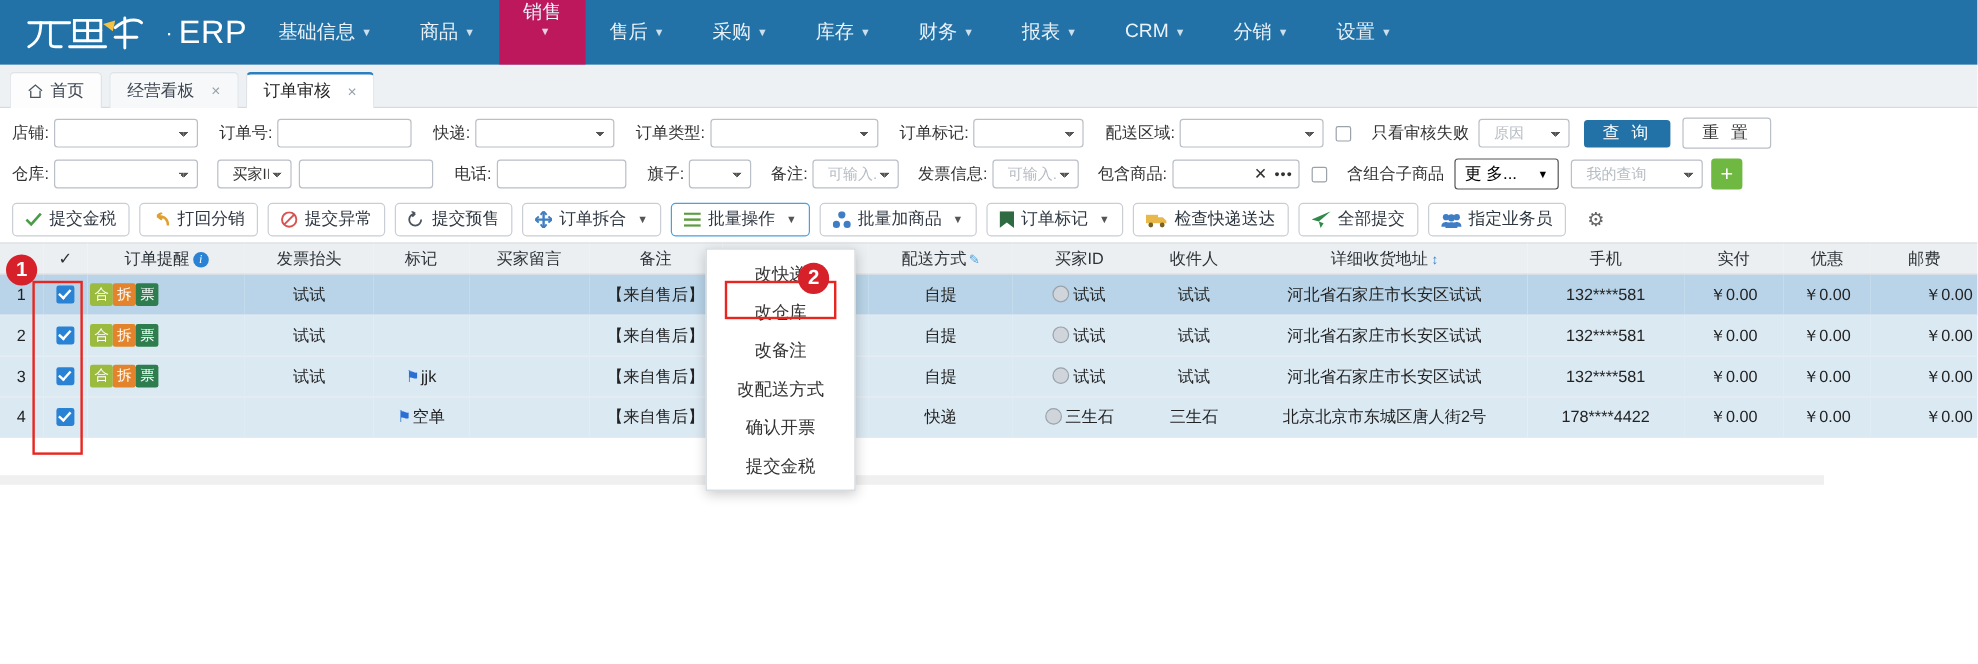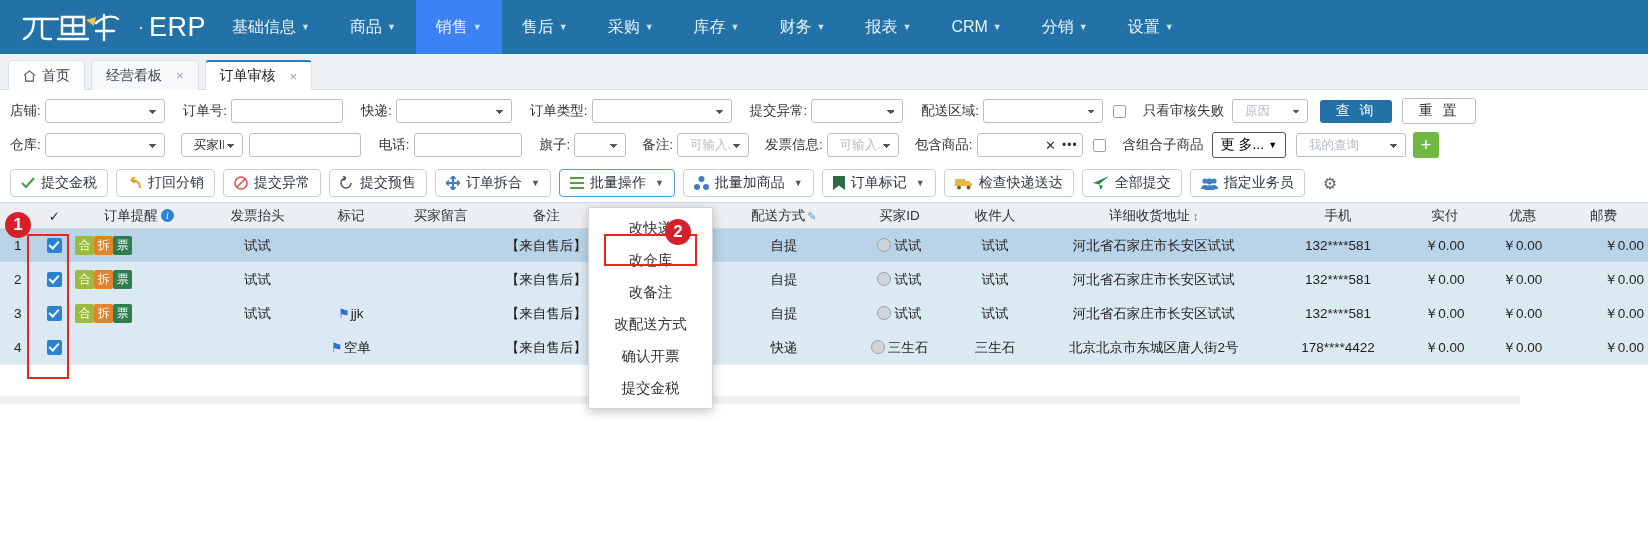--- a/index.html
+++ b/index.html
@@ -22,21 +22,21 @@
   .brand { display:flex; align-items:center; padding-left: 18px; width: 212px; }
   .brand-logo { width: 118px; height: 34px; position: relative; }
   .brand-dot { color:#fff; font-size:18px; margin:0 5px 0 2px; line-height:1;}
   .brand-erp { color:#fff; font-size:27px; letter-spacing:0.5px; font-weight:400; }
   .navitems { display:flex; align-items:stretch; height:54px; }
   .navitem {
     color:#eaf2f8; font-size:16px; padding: 0 20px; height:54px;
     display:flex; align-items:center; cursor:pointer; white-space:nowrap;
   }
   .navitem .caret { margin-left:5px; font-size:9px; opacity:.85; }
-  .navitem.active { background:#3b82f6; }
+  .navitem.active { background:#be185d;flex-direction:column; }
 
   
   .tabbar {
     height: 36px; background:#eef1f4; border-bottom:1px solid #d6dade;
     display:flex; align-items:flex-end; padding-left: 8px; position:relative;
   }
   .tab {
     height:30px; display:flex; align-items:center; gap:6px;
     padding: 0 14px; background:#f6f8f9; border:1px solid #dfe3e7; border-bottom:none;
     border-radius:4px 4px 0 0; margin-right:6px; font-size:14px; color:#3c4450;
@@ -68,21 +68,21 @@
     height:23px; min-width:72px; background:#2272a8; color:#fff; border:none; border-radius:3px;
     font-size:14px; letter-spacing:3px; margin-left:12px; cursor:pointer;
   }
   .btn-reset {
     height:26px; min-width:74px; background:#fff; color:#333; border:1px solid #b9bfc6; border-radius:3px;
     font-size:14px; letter-spacing:3px; margin-left:10px; cursor:pointer;
   }
   .btn-plus { width:26px; height:26px; background:#6fb942; color:#fff; border:none; border-radius:3px;
     font-size:18px; line-height:1; cursor:pointer; margin-left:7px;}
   .btn-more { height:26px; border:1px solid #555; background:#fff; border-radius:3px; font-size:14px;
-    padding:0 8px; cursor:pointer; display:flex; align-items:center; gap:4px; margin-left:8px;}
+    padding:0 8px; cursor:pointer; display:flex; align-items:center; gap:17px; margin-left:8px;}
 
   
   .toolbar { display:flex; align-items:center; padding: 5px 0 5px 10px; gap:8px; background:#fff; }
   .tbtn {
     height:28px; display:flex; align-items:center; gap:6px; padding:0 10px;
     border:1px solid #c8ced4; border-radius:4px; background:#fff; font-size:14px;
     color:#2e3640; cursor:pointer; white-space:nowrap;
   }
   .tbtn.sel { border:1px solid #4a9fdc;justify-content:center; }
   .tbtn .cv { font-size:9px; color:#555; margin-left:3px; }
@@ -236,21 +236,21 @@
 
       <span class="fl" style="margin-left:18px">订单号:</span>
       <input class="ctrl" style="width: 112px;">
 
       <span class="fl" style="margin-left:18px">快递:</span>
       <select class="ctrl" style="width:116px"></select>
 
       <span class="fl" style="margin-left:18px">订单类型:</span>
       <select class="ctrl" style="width:140px"></select>
 
-      <span class="fl" style="margin-left:18px">提交异常:</span>
+      <span class="fl" style="margin-left:18px">订单标记:</span>
       <select class="ctrl" style="width:92px"></select>
 
       <span class="fl" style="margin-left:18px">配送区域:</span>
       <select class="ctrl" style="width:120px"></select>
 
       <label class="chk-wrap">
         <span class="chkbox"></span>
         <span>只看审核失败</span>
       </label>
       <select class="ctrl disabled" style="width:76px;margin-left:8px">

